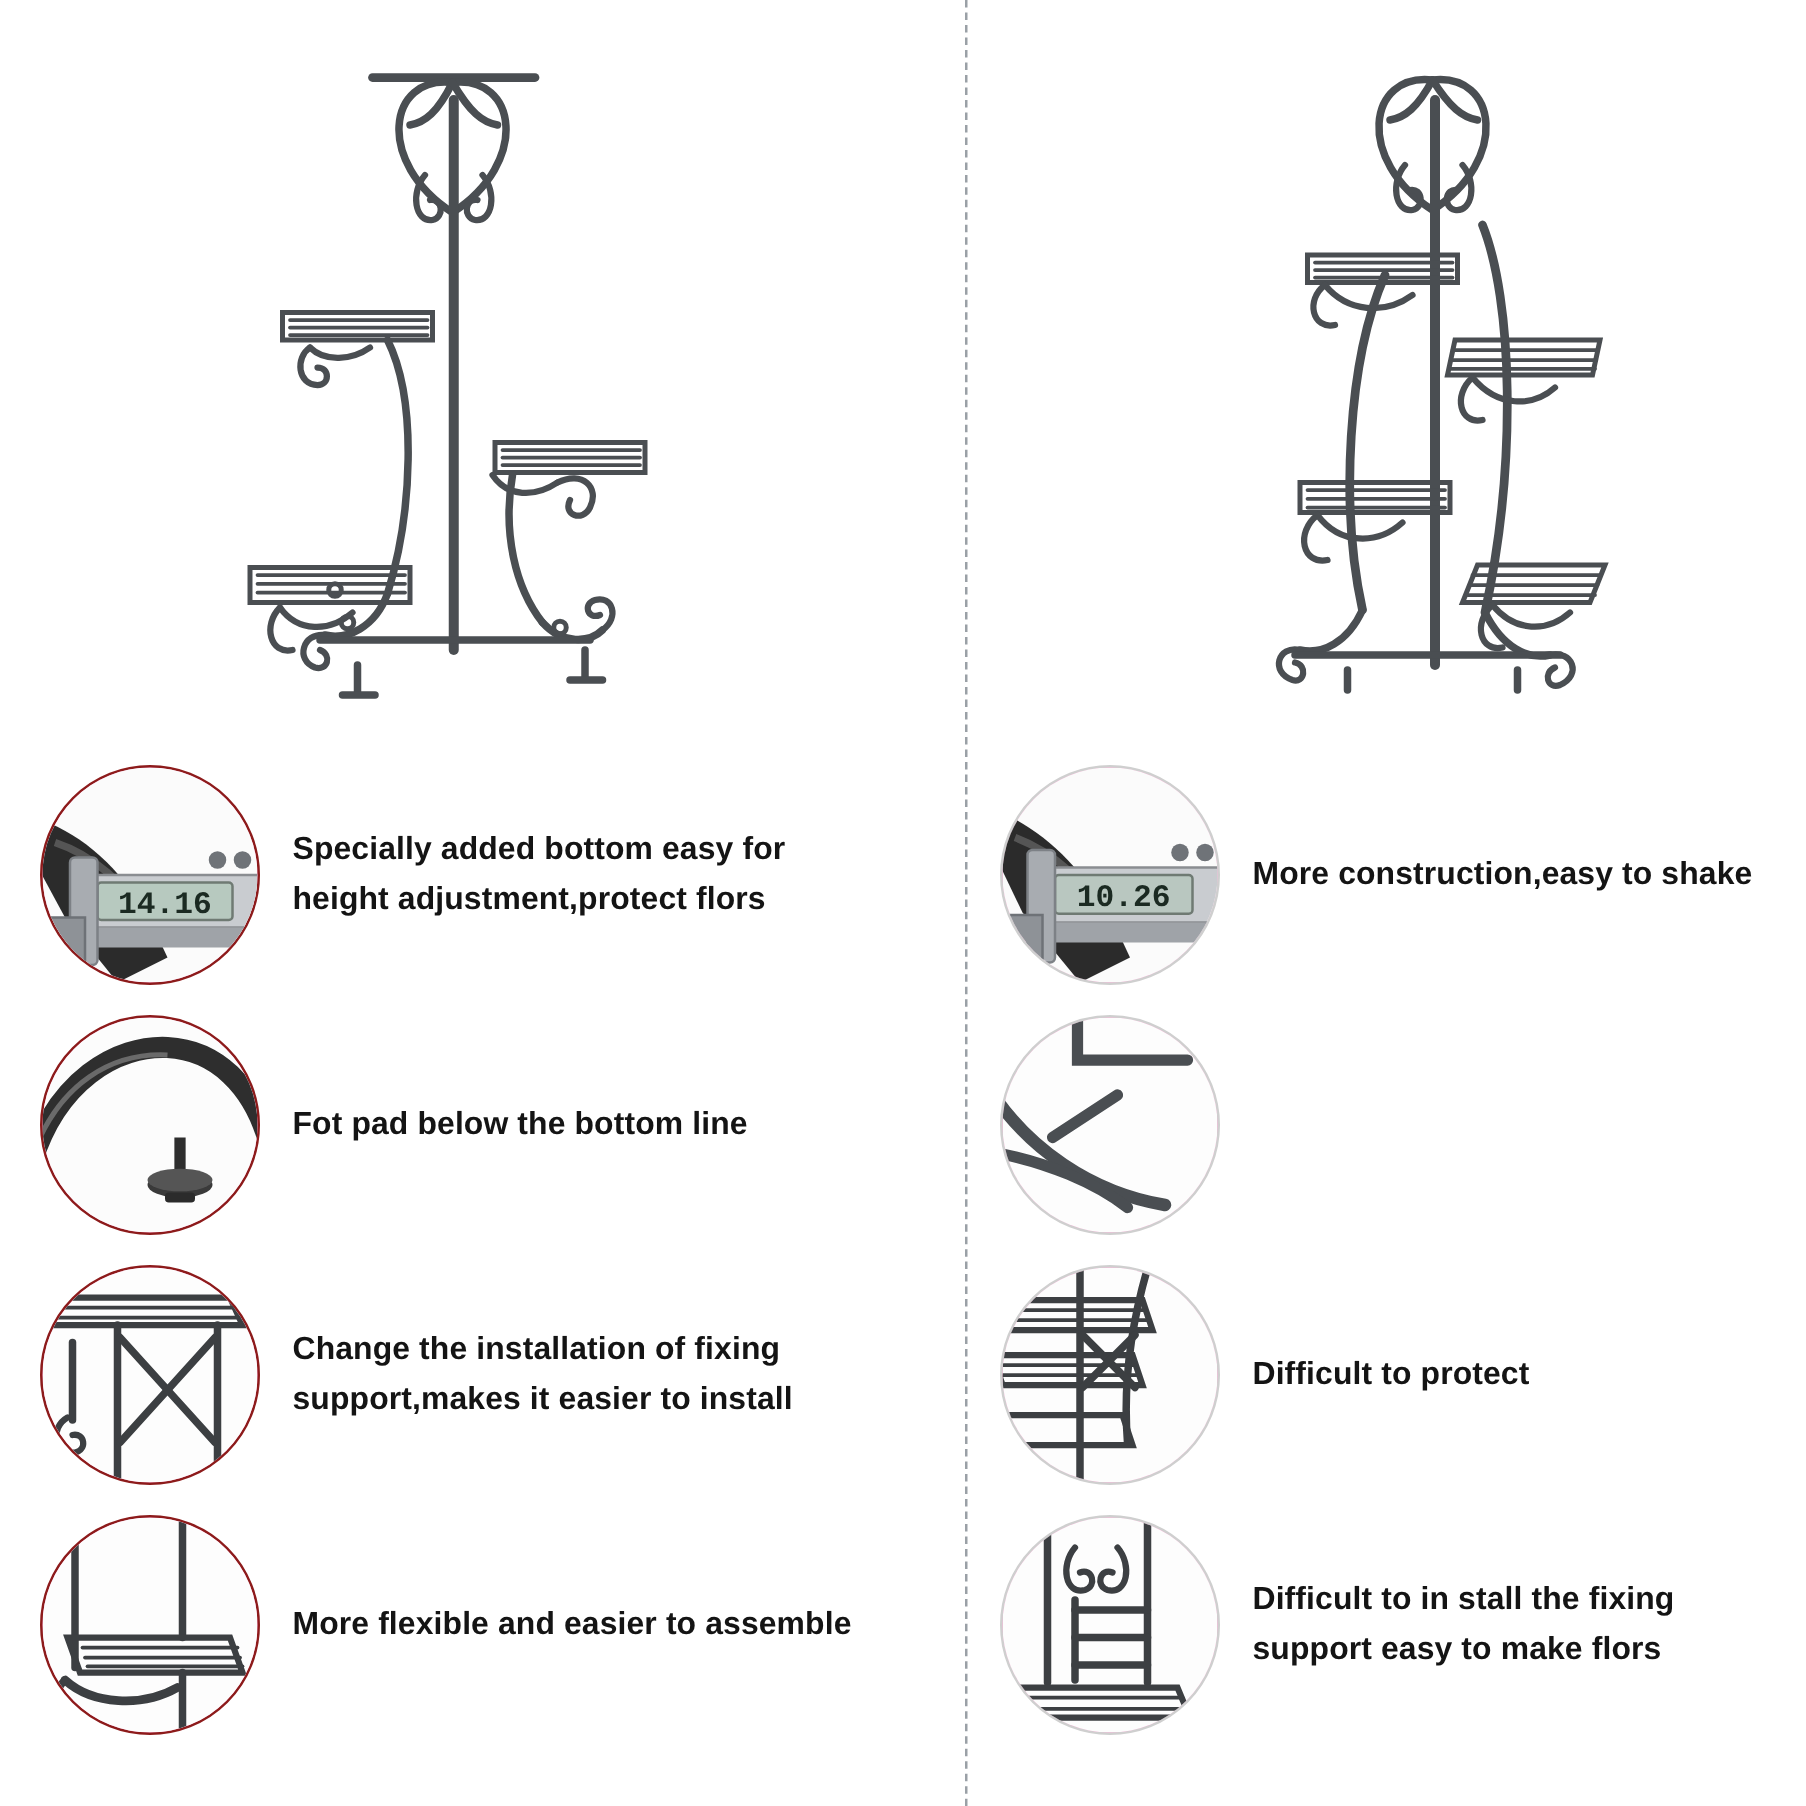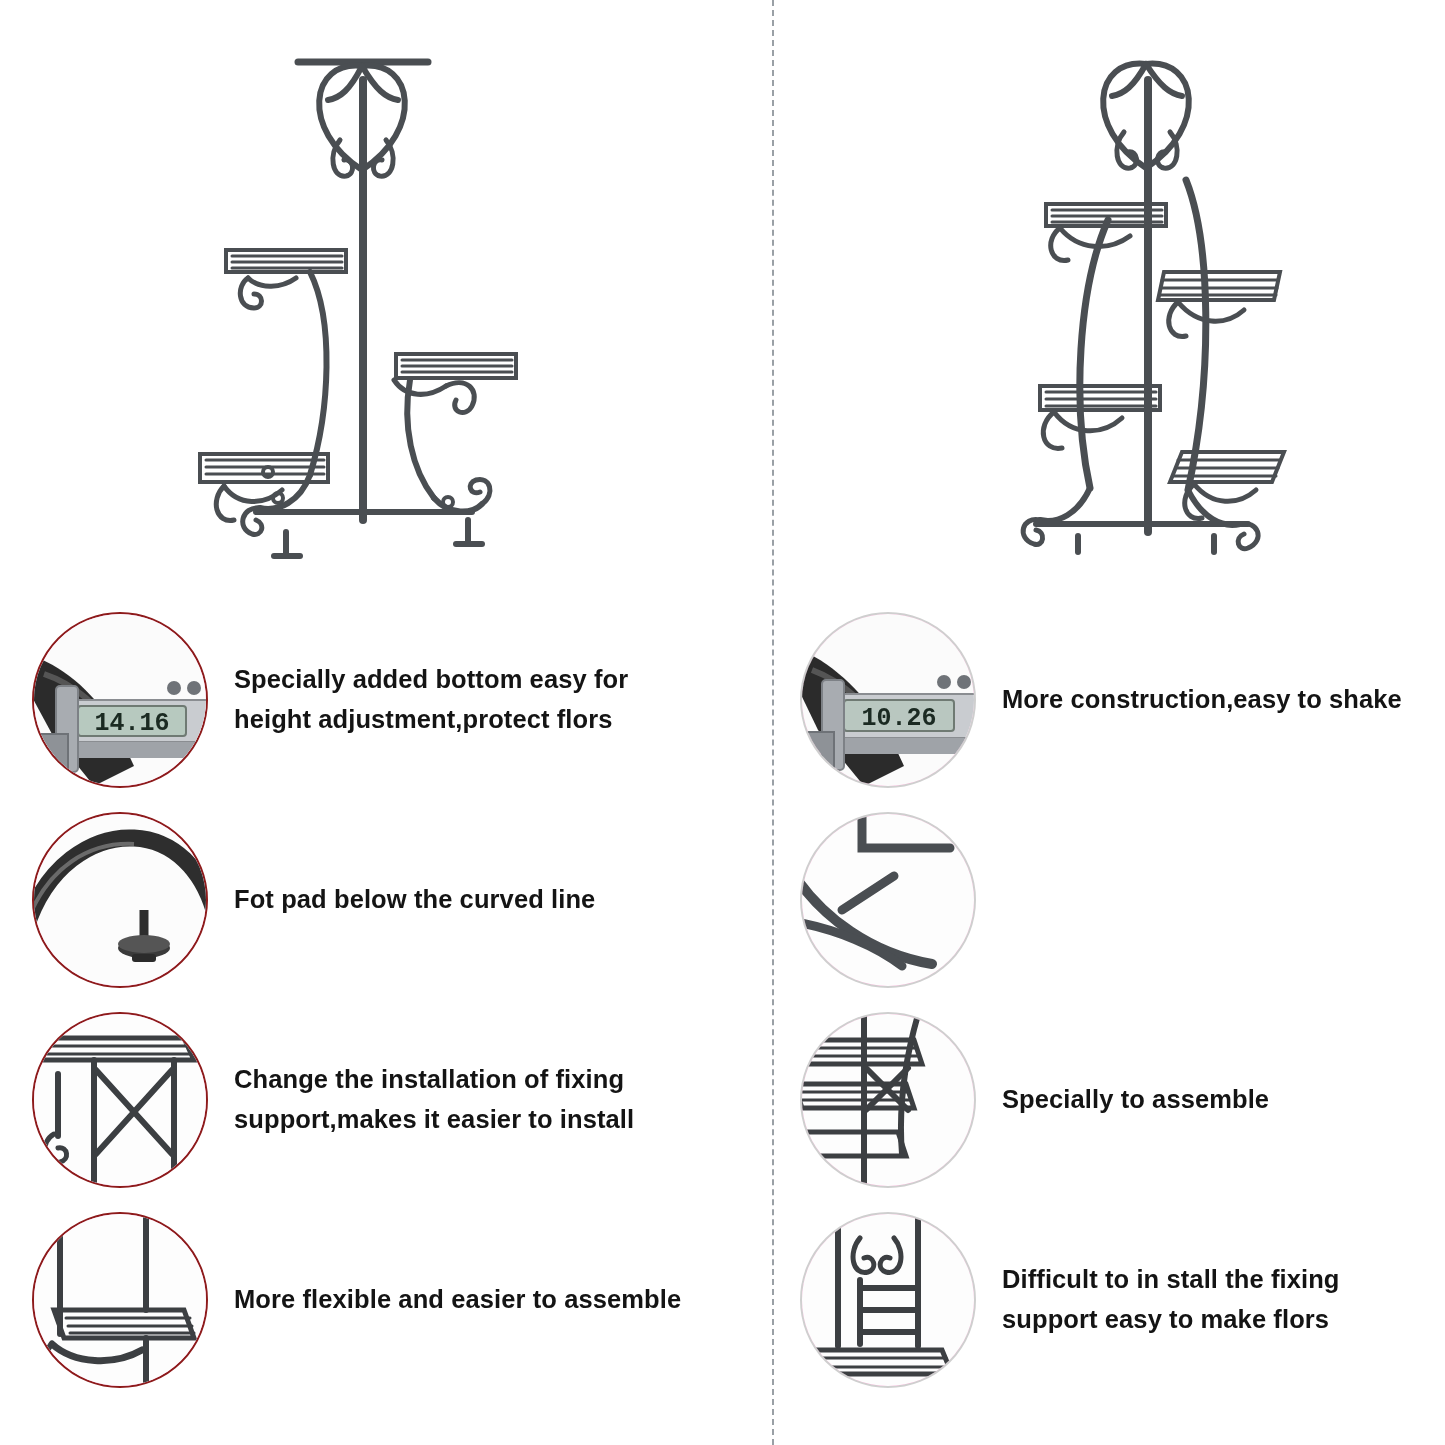--- a/index.html
+++ b/index.html
@@ -188,21 +188,21 @@
           <svg width="172" height="172" viewBox="0 0 172 172" xmlns="http://www.w3.org/2000/svg">
             <rect width="172" height="172" fill="#fcfcfc"></rect>
             <path d="M-10 120 C10 50 60 22 100 24 C140 26 168 56 180 96" stroke="#2e2e2e" stroke-width="17" fill="none" stroke-linecap="round"></path>
             <path d="M-10 116 C12 50 58 28 100 30" stroke="#6a6a6a" stroke-width="4" fill="none"></path>
             <line x1="110" y1="96" x2="110" y2="126" stroke="#2e2e2e" stroke-width="9"></line>
             <ellipse cx="110" cy="134" rx="26" ry="10" fill="#3a3a3a"></ellipse>
             <ellipse cx="110" cy="130" rx="26" ry="9" fill="#555"></ellipse>
             <rect x="98" y="140" width="24" height="8" rx="3" fill="#2b2b2b"></rect>
           </svg>
         </div>
-        <div class="ftext">Fot pad below the curved line</div>
+        <div class="ftext">Fot pad below the bottom line</div>
       </div>
 
       <div class="feature">
         <div class="thumb">
           <svg width="172" height="172" viewBox="0 0 172 172" xmlns="http://www.w3.org/2000/svg">
             <rect width="172" height="172" fill="#fdfdfd"></rect>
             <g stroke="#3c3f42" fill="none" stroke-width="6" stroke-linecap="round">
               <path d="M0 24 L150 24 L160 46 L10 46 Z" stroke-width="5"></path>
               <g stroke-width="3">
                 <line x1="4" y1="32" x2="154" y2="32"></line>
@@ -362,21 +362,21 @@
               <g stroke-width="3">
                 <line x1="-6" y1="78" x2="106" y2="78"></line>
                 <line x1="-4" y1="86" x2="108" y2="86"></line>
               </g>
               <line x1="64" y1="54" x2="106" y2="96"></line>
               <line x1="106" y1="54" x2="64" y2="96"></line>
               <path d="M-8 118 L96 118 L104 142 L0 142 Z" stroke-width="5"></path>
             </g>
           </svg>
         </div>
-        <div class="ftext">Specially to assemble</div>
+        <div class="ftext">Difficult to protect</div>
       </div>
 
       <div class="feature">
         <div class="thumb noring">
           <svg width="172" height="172" viewBox="0 0 172 172" xmlns="http://www.w3.org/2000/svg">
             <rect width="172" height="172" fill="#fdfdfd"></rect>
             <g stroke="#3c3f42" fill="none" stroke-width="6" stroke-linecap="round">
               <line x1="36" y1="-6" x2="36" y2="132"></line>
               <line x1="116" y1="-6" x2="116" y2="132"></line>
               <path d="M58 24 C46 38 50 62 66 58 C76 55 72 40 62 44" stroke-width="5"></path>

